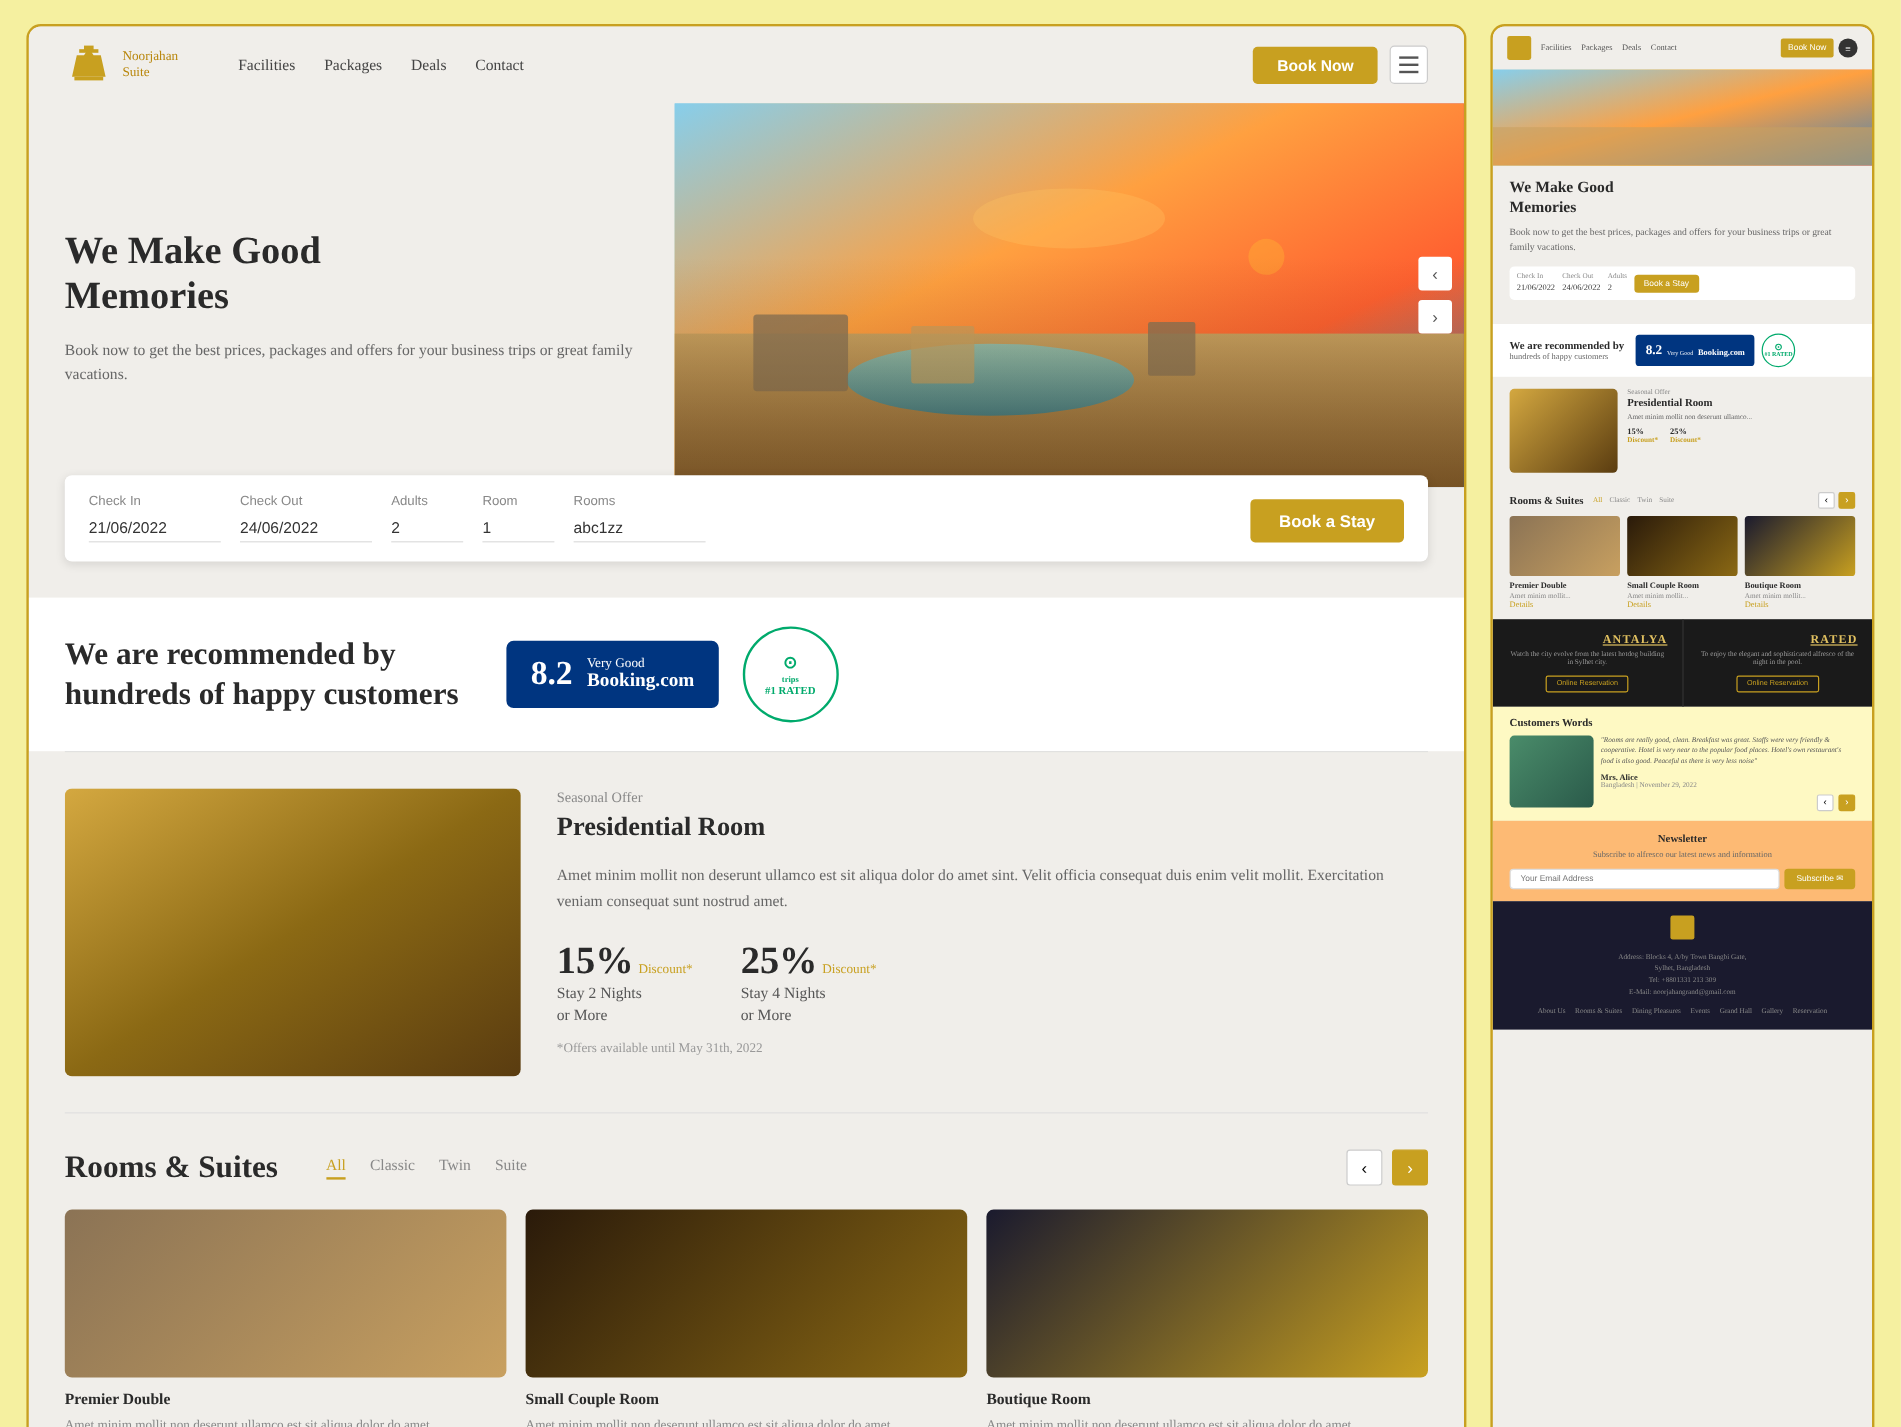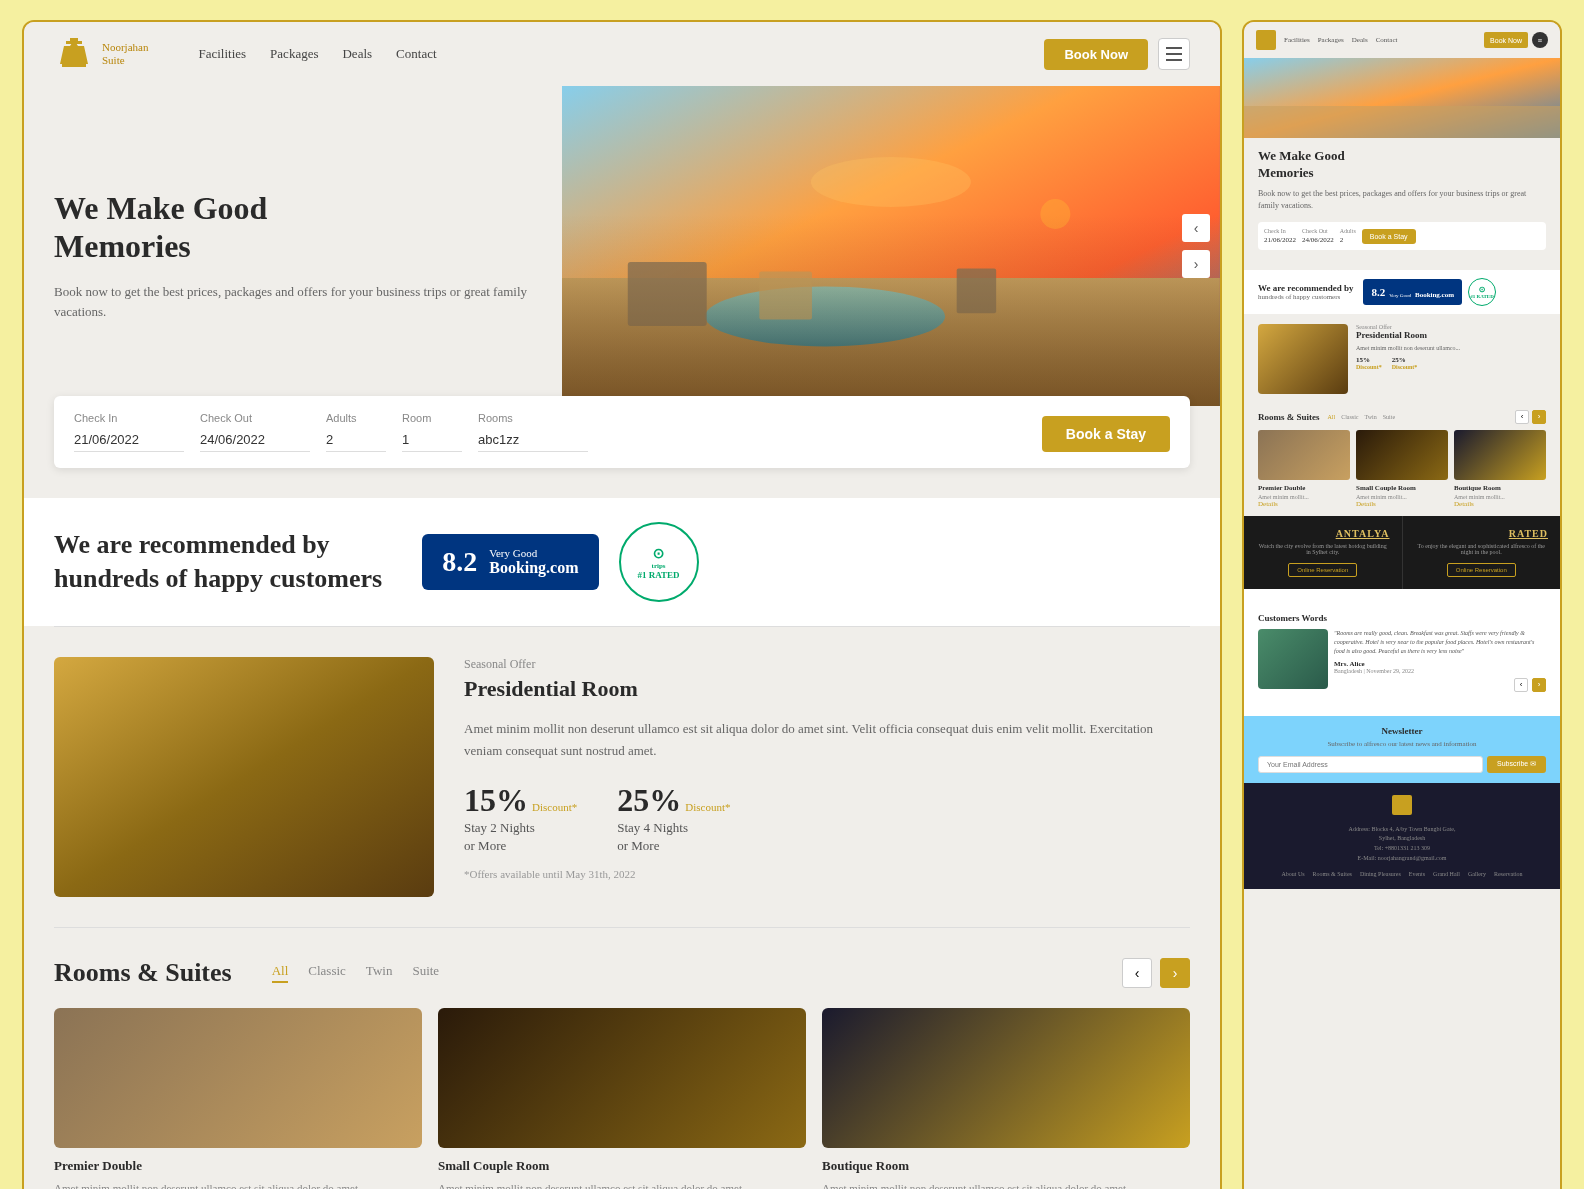--- a/index.html
+++ b/index.html
@@ -368,33 +368,33 @@
     .mini-room-card h5 { font-size: 7px; color: #2a2a2a; margin-bottom: 2px; }
     .mini-room-card p { font-size: 6px; color: #888; }
 
     .mini-restaurant-section { display: flex; background: #1a1a1a; }
     .mini-restaurant-item { flex: 1; padding: 12px; border-right: 1px solid #333; }
     .mini-restaurant-item:last-child { border-right: none; }
     .mini-restaurant-name { font-size: 10px; color: #e0c060; font-weight: bold; text-align: right; margin-bottom: 4px; letter-spacing: 1px; text-decoration: underline; }
     .mini-restaurant-desc { font-size: 6px; color: #999; text-align: center; margin-bottom: 8px; }
     .mini-reservation-btn { border: 1px solid #c8a020; color: #c8a020; background: transparent; padding: 3px 8px; font-size: 6px; border-radius: 2px; cursor: pointer; display: block; margin: 0 auto; }
 
-    .mini-customers { padding: 24px 14px; background: #ffffff; }
+    .mini-customers { padding: 8px 14px; background: #fef9c3; }
     .mini-customers h3 { font-size: 9px; color: #2a2a2a; margin-bottom: 6px; }
     .mini-customer-content { display: flex; gap: 6px; }
     .mini-customer-img { width: 70px; height: 60px; background: linear-gradient(135deg, #4a8c6a, #2a5a4a); border-radius: 4px; flex-shrink: 0; }
     .mini-customer-text { flex: 1; }
     .mini-customer-text p { font-size: 6px; color: #555; line-height: 1.5; font-style: italic; }
     .mini-customer-name { font-size: 7px; color: #2a2a2a; font-weight: bold; margin-top: 4px; }
     .mini-customer-location { font-size: 6px; color: #888; }
     .mini-pagination { display: flex; gap: 4px; margin-top: 4px; justify-content: flex-end; }
     .mini-page-btn { width: 14px; height: 14px; border: 1px solid #ccc; background: white; font-size: 8px; display: flex; align-items: center; justify-content: center; border-radius: 2px; }
     .mini-page-btn.active { background: #c8a020; border-color: #c8a020; color: white; }
 
-    .mini-newsletter { padding: 10px 14px; background: #7dd3fc; text-align: center; }
+    .mini-newsletter { padding: 10px 14px; background: #fdba74; text-align: center; }
     .mini-newsletter h3 { font-size: 9px; color: #2a2a2a; margin-bottom: 4px; }
     .mini-newsletter p { font-size: 7px; color: #666; margin-bottom: 8px; }
     .mini-newsletter-form { display: flex; gap: 4px; }
     .mini-newsletter-input { flex: 1; border: 1px solid #ddd; padding: 4px 8px; font-size: 7px; border-radius: 3px; }
     .mini-subscribe-btn { background: #c8a020; color: white; border: none; padding: 4px 10px; font-size: 7px; border-radius: 3px; cursor: pointer; }
 
     .mini-footer { background: #1a1a2e; padding: 12px 14px; }
     .mini-footer-logo { text-align: center; margin-bottom: 6px; }
     .mini-footer-logo-icon { width: 20px; height: 20px; background: #c8a020; border-radius: 2px; display: inline-block; }
     .mini-footer-text { font-size: 6px; color: #888; text-align: center; line-height: 1.6; }

